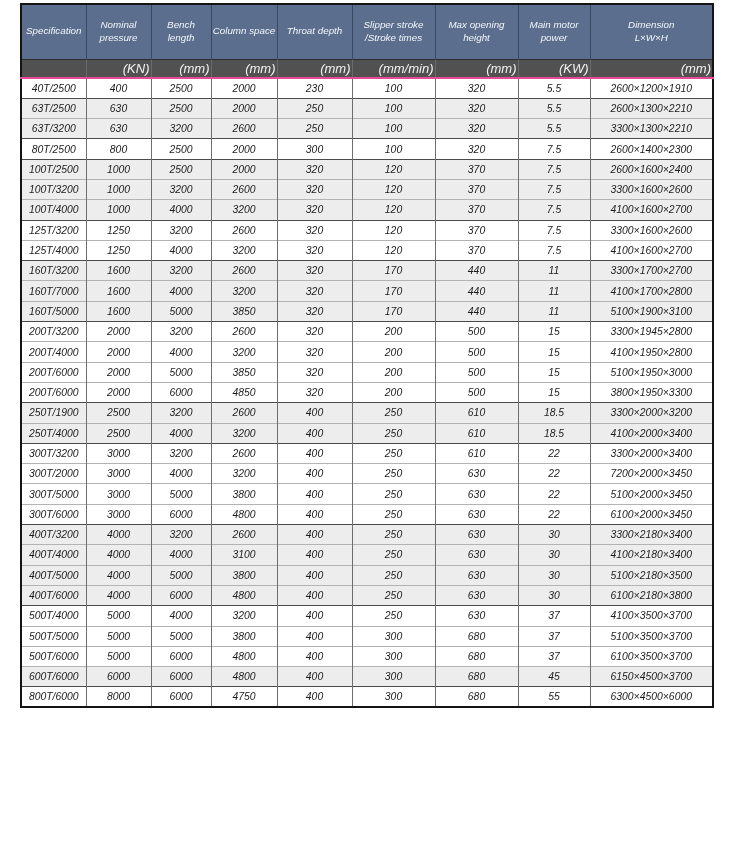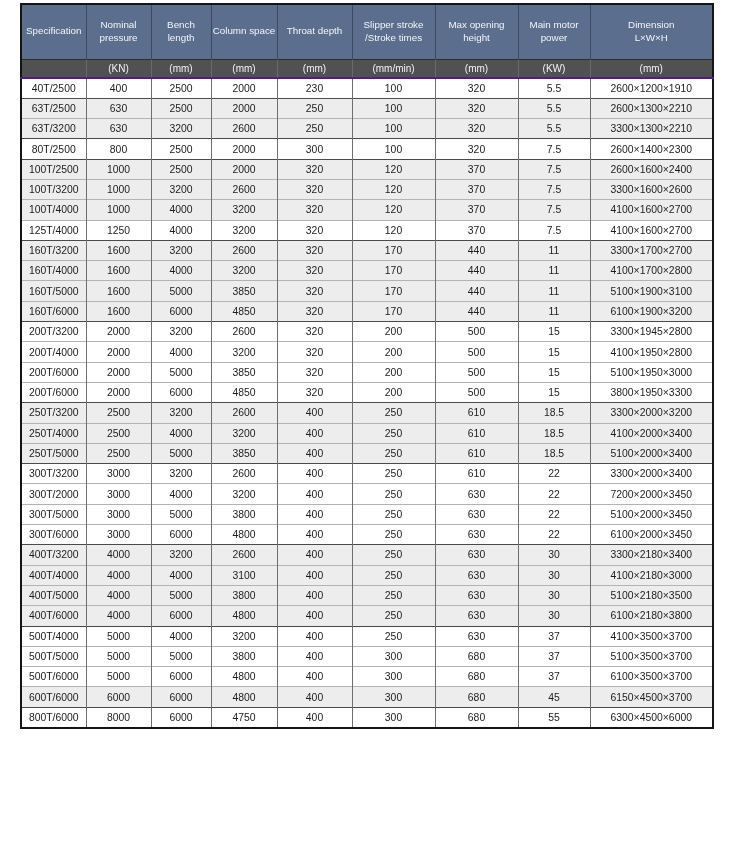--- a/index.html
+++ b/index.html
@@ -4,20 +4,21 @@
 <style>
   * { box-sizing: border-box; }
   html, body { margin: 0; padding: 0; background: #ffffff; }
   body {
     width: 750px; height: 854px; overflow: hidden;
     font-family: "Liberation Sans", sans-serif;
   }
   .page-wrap {
     width: 682px; height: 854px;
     padding: 3px 0 0 20px;
+    font-style: italic;
   }
   table.spec-table {
     border-collapse: collapse;
     table-layout: fixed;
     width: 694px;
     border: 2px solid #141414;
   }
   col.c0 { width: 65px; }
   col.c1 { width: 65px; }
   col.c2 { width: 60px; }
@@ -39,22 +40,22 @@
     vertical-align: middle;
     height: 55px;
     padding: 2px 1px;
     border-left: 1px solid #3b4a63;
   }
   thead th:first-child { border-left: none; }
 
   tr.units-row td {
     background: var(--unit-bg, #515151);
     color: var(--unit-text, #f2f2f2);
-    font-size: 10px;
-    text-align: center;
+    font-size: 13px;
+    text-align: right;
     vertical-align: middle;
     height: 19px;
     padding: 1px;
     border-left: 1px solid #6a6a6a;
     border-top: 1px solid #2c2c2c;
   }
   tr.units-row td:first-child { border-left: none; }
 
   tbody td {
     background: var(--row-plain, #ffffff);
@@ -65,21 +66,21 @@
     height: 20.3px;
     padding: 0 2px;
     border-left: 1px solid #6e6e6e;
     border-top: 1px solid #b3b3b3;
     white-space: nowrap;
     overflow: hidden;
   }
   tbody td:first-child { border-left: none; }
   tbody tr.shaded td { background: var(--row-shaded, #ededed); }
   tbody tr.group-start td { border-top: 1.6px solid #4a4a4a; }
-  tbody tr:first-child td { border-top: 2px solid #4c1d95; }
+  tbody tr:first-child td { border-top: 2px solid #ec4899; }
 </style>
 </head>
 <body>
 
 <div class="page-wrap">
   <table class="spec-table">
     <colgroup>
       <col class="c0">
         <col class="c1">
         <col class="c2">
@@ -191,20 +192,31 @@
           <td>100T/4000</td>
           <td>1000</td>
           <td>4000</td>
           <td>3200</td>
           <td>320</td>
           <td>120</td>
           <td>370</td>
           <td>7.5</td>
           <td>4100×1600×2700</td>
         </tr>
+        <tr class="group-start">
+          <td>125T/3200</td>
+          <td>1250</td>
+          <td>3200</td>
+          <td>2600</td>
+          <td>320</td>
+          <td>120</td>
+          <td>370</td>
+          <td>7.5</td>
+          <td>3300×1600×2600</td>
+        </tr>
         <tr>
           <td>125T/4000</td>
           <td>1250</td>
           <td>4000</td>
           <td>3200</td>
           <td>320</td>
           <td>120</td>
           <td>370</td>
           <td>7.5</td>
           <td>4100×1600×2700</td>
@@ -214,52 +226,41 @@
           <td>1600</td>
           <td>3200</td>
           <td>2600</td>
           <td>320</td>
           <td>170</td>
           <td>440</td>
           <td>11</td>
           <td>3300×1700×2700</td>
         </tr>
         <tr class="shaded">
-          <td>160T/4000</td>
+          <td>160T/7000</td>
           <td>1600</td>
           <td>4000</td>
           <td>3200</td>
           <td>320</td>
           <td>170</td>
           <td>440</td>
           <td>11</td>
           <td>4100×1700×2800</td>
         </tr>
         <tr class="shaded">
           <td>160T/5000</td>
           <td>1600</td>
           <td>5000</td>
           <td>3850</td>
           <td>320</td>
           <td>170</td>
           <td>440</td>
           <td>11</td>
           <td>5100×1900×3100</td>
         </tr>
-        <tr class="shaded">
-          <td>160T/6000</td>
-          <td>1600</td>
-          <td>6000</td>
-          <td>4850</td>
-          <td>320</td>
-          <td>170</td>
-          <td>440</td>
-          <td>11</td>
-          <td>6100×1900×3200</td>
-        </tr>
         <tr class="group-start">
           <td>200T/3200</td>
           <td>2000</td>
           <td>3200</td>
           <td>2600</td>
           <td>320</td>
           <td>200</td>
           <td>500</td>
           <td>15</td>
           <td>3300×1945×2800</td>
@@ -291,52 +292,41 @@
           <td>2000</td>
           <td>6000</td>
           <td>4850</td>
           <td>320</td>
           <td>200</td>
           <td>500</td>
           <td>15</td>
           <td>3800×1950×3300</td>
         </tr>
         <tr class="shaded group-start">
-          <td>250T/3200</td>
+          <td>250T/1900</td>
           <td>2500</td>
           <td>3200</td>
           <td>2600</td>
           <td>400</td>
           <td>250</td>
           <td>610</td>
           <td>18.5</td>
           <td>3300×2000×3200</td>
         </tr>
         <tr class="shaded">
           <td>250T/4000</td>
           <td>2500</td>
           <td>4000</td>
           <td>3200</td>
           <td>400</td>
           <td>250</td>
           <td>610</td>
           <td>18.5</td>
           <td>4100×2000×3400</td>
         </tr>
-        <tr class="shaded">
-          <td>250T/5000</td>
-          <td>2500</td>
-          <td>5000</td>
-          <td>3850</td>
-          <td>400</td>
-          <td>250</td>
-          <td>610</td>
-          <td>18.5</td>
-          <td>5100×2000×3400</td>
-        </tr>
         <tr class="group-start">
           <td>300T/3200</td>
           <td>3000</td>
           <td>3200</td>
           <td>2600</td>
           <td>400</td>
           <td>250</td>
           <td>610</td>
           <td>22</td>
           <td>3300×2000×3400</td>
@@ -387,21 +377,21 @@
         </tr>
         <tr class="shaded">
           <td>400T/4000</td>
           <td>4000</td>
           <td>4000</td>
           <td>3100</td>
           <td>400</td>
           <td>250</td>
           <td>630</td>
           <td>30</td>
-          <td>4100×2180×3000</td>
+          <td>4100×2180×3400</td>
         </tr>
         <tr class="shaded">
           <td>400T/5000</td>
           <td>4000</td>
           <td>5000</td>
           <td>3800</td>
           <td>400</td>
           <td>250</td>
           <td>630</td>
           <td>30</td>

